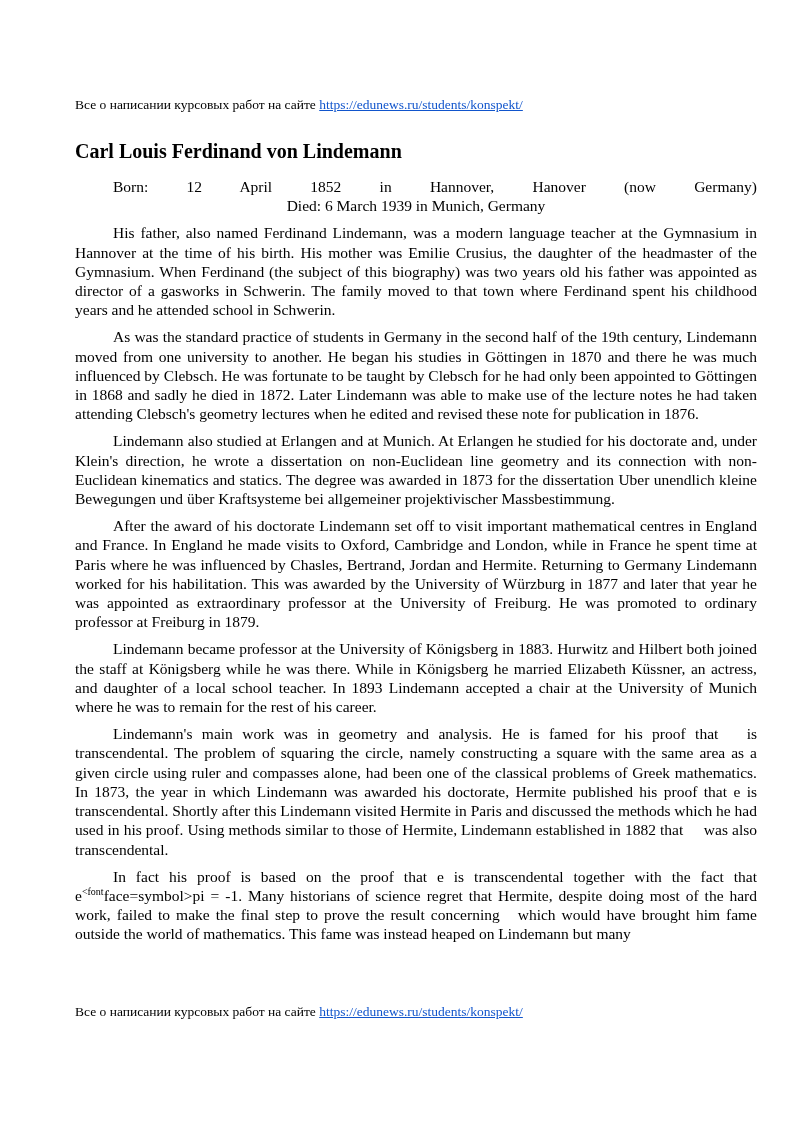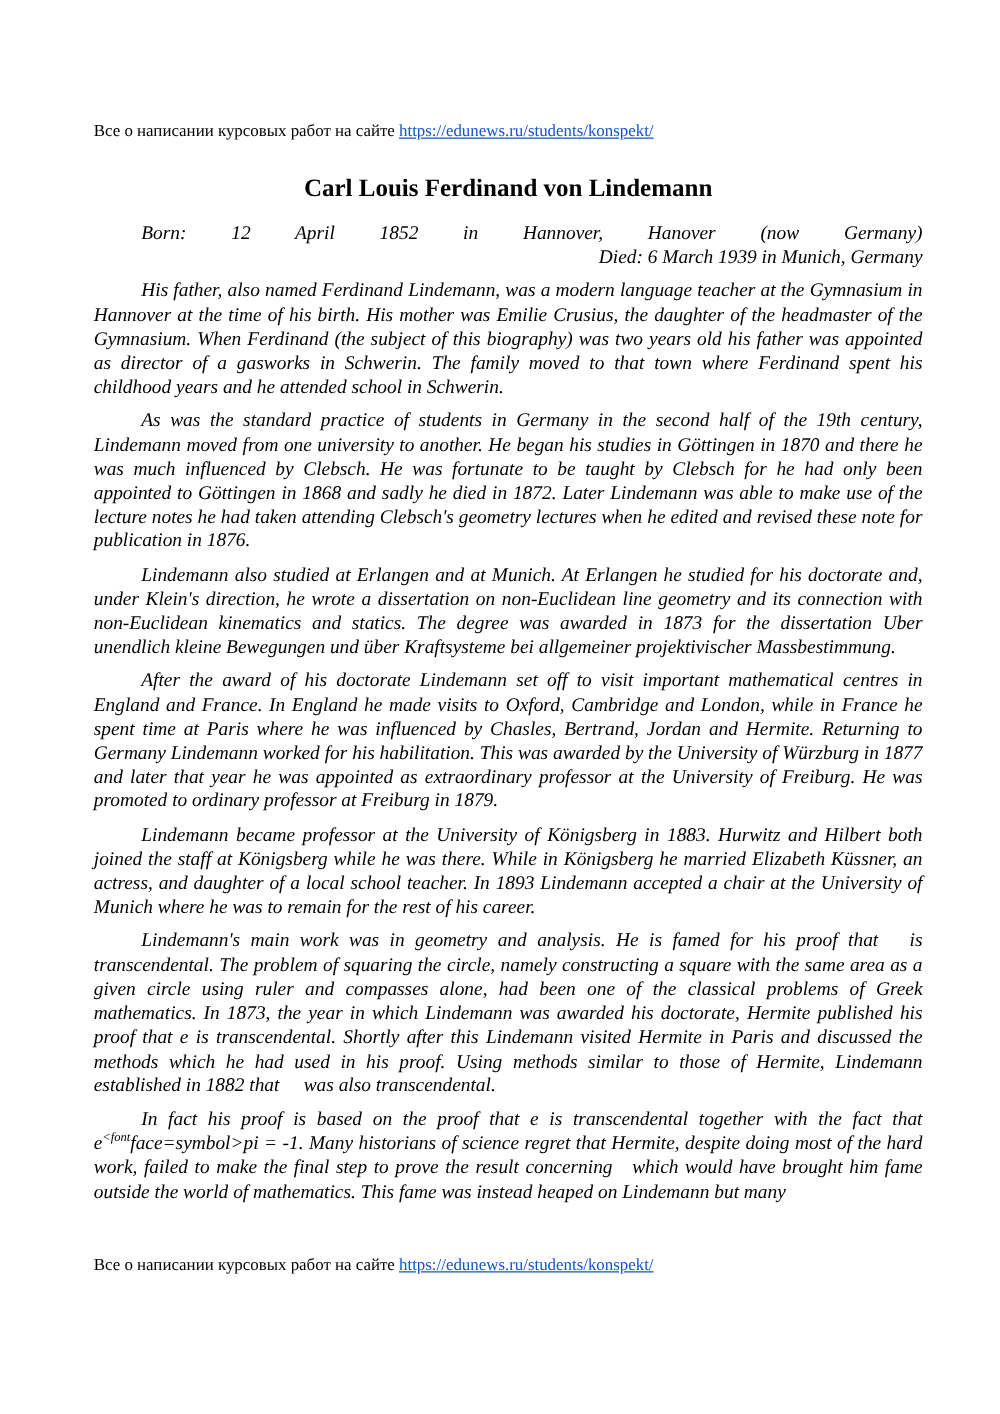--- a/index.html
+++ b/index.html
@@ -6,21 +6,21 @@
   * { margin: 0; padding: 0; box-sizing: border-box; }
   html, body { background: #ffffff; }
   .page {
     position: relative;
     width: 800px;
     height: 1131px;
     margin: 0 auto;
     background: #ffffff;
     color: #000000;
     font-family: "Liberation Serif", serif;
-    padding: 96px 62px 0 75px;
+    padding: 96px 43px 0 75px;
     overflow: hidden;
   }
   .note {
     font-size: 13.5px;
     line-height: 17px;
     text-align: left;
   }
   .top-note { margin-bottom: 25px; }
   .bottom-note {
     position: absolute;
@@ -29,42 +29,41 @@
     top: 1003px;
   }
   .link {
     color: #1155cc;
     text-decoration: underline;
     cursor: pointer;
   }
   .doc-title {
     font-size: 20px;
     font-weight: bold;
-    text-align: center;
+    text-align: left;
     margin: 0 0 13px 0;
     line-height: 26px;
   }
   .para {
     font-size: 15.5px;
     line-height: 19.2px;
     text-align: justify;
     text-indent: 38px;
     margin-bottom: 8px;
-    font-style: italic;
   }
   .born-died { text-indent: 0; }
   .born-line {
     display: block;
     text-align: justify;
     text-align-last: justify;
     text-indent: 38px;
   }
   .died-line {
     display: block;
-    text-align: right;
+    text-align: center;
     text-indent: 0;
   }
   sup.leaked-tag {
     font-size: 10px;
     vertical-align: super;
     line-height: 0;
     margin-top: 44px;
   }
 </style>
 </head>

